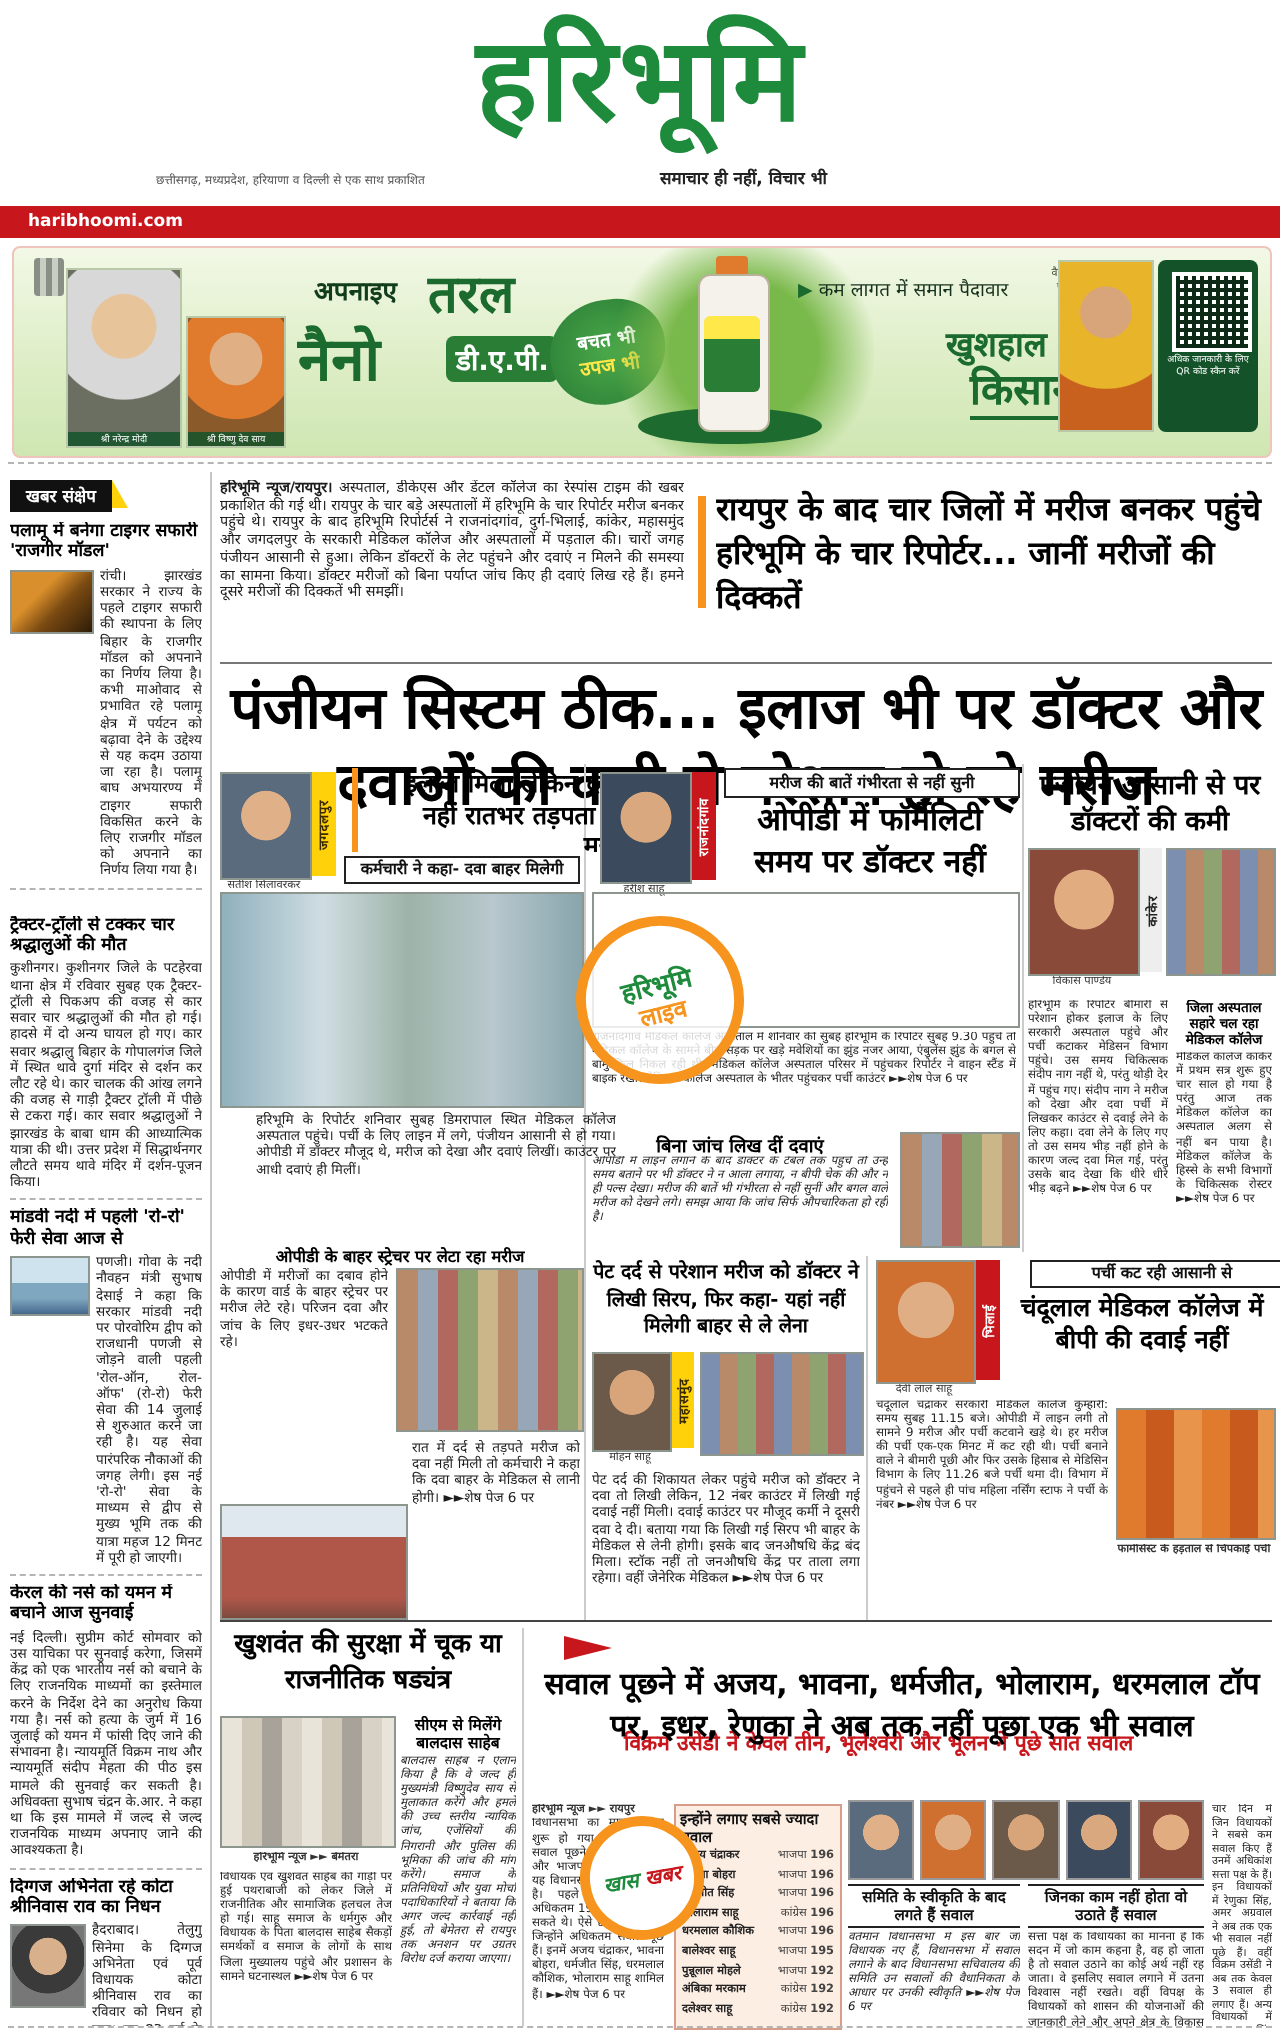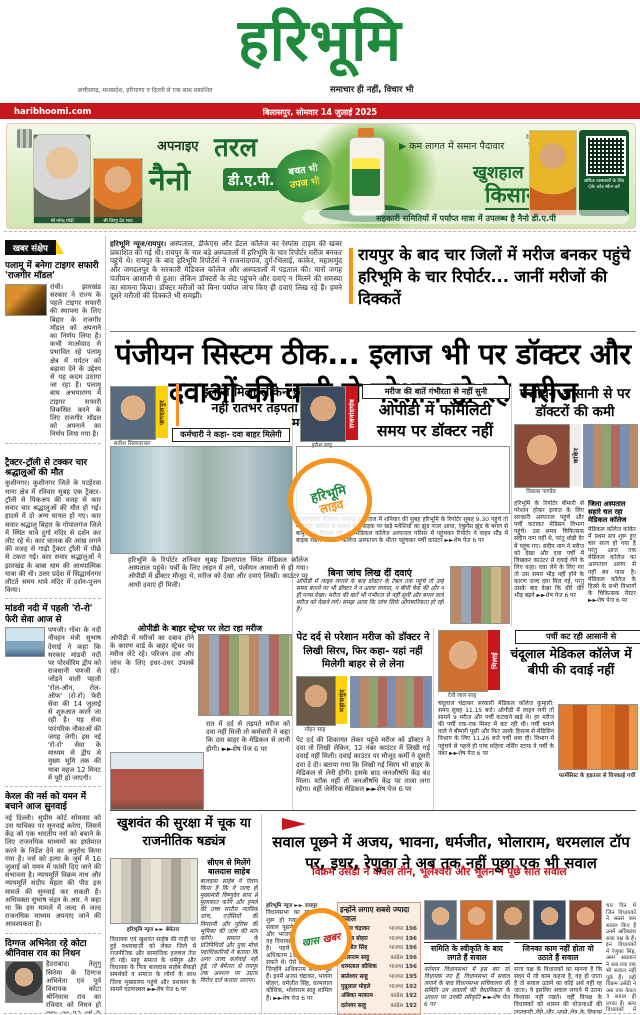--- a/index.html
+++ b/index.html
@@ -55,21 +55,20 @@
 </head>
 <body>
 
 <div class="abs" style="left:0;top:0;width:640px;height:103px;">
   <div class="abs" style="left:0;top:4px;width:640px;text-align:center;font-size:58px;line-height:72px;font-weight:800;color:#1e8a3c;letter-spacing:1px;">हरिभूमि</div>
   <div class="abs" style="left:78px;top:86px;width:220px;font-size:6px;color:#555;">छत्तीसगढ़, मध्यप्रदेश, हरियाणा व दिल्ली से एक साथ प्रकाशित</div>
   <div class="abs" style="left:330px;top:83px;width:170px;font-size:8.5px;font-weight:bold;color:#222;">समाचार ही नहीं, विचार भी</div>
 </div>
 <div class="abs" style="left:0;top:103px;width:640px;height:16px;background:#c8161d;color:#fff;">
   <span class="abs" style="left:14px;top:3px;font-size:8.5px;font-weight:bold;">haribhoomi.com</span>
-  <span class="abs" style="left:0;top:3px;width:640px;text-align:center;font-size:8px;font-weight:bold;">बिलासपुर, सोमवार 14 जुलाई 2025</span>
 </div>
 
 <div class="abs" style="left:6px;top:123px;width:628px;height:104px;background:linear-gradient(180deg,#f2f8e6 0%,#dcedc4 60%,#cfe6b2 100%);border:1px solid #efc4ba;border-radius:4px;overflow:hidden;">
   <div class="abs" style="left:10px;top:5px;width:15px;height:19px;background:repeating-linear-gradient(90deg,#8a8f85 0 3px,#c9cec2 3px 6px);border-radius:2px;"></div>
   <div class="ph" style="left:26px;top:10px;width:56px;height:88px;border-color:#b8c8a8;background:radial-gradient(circle at 50% 32%,#e8c49a 0 24%,#d8d8d8 25% 55%,#6a6f62 56%);">
     <div class="abs" style="left:0;bottom:0;width:100%;background:rgba(20,83,42,.85);color:#fff;font-size:4.6px;text-align:center;">श्री नरेन्द्र मोदी</div>
   </div>
   <div class="ph" style="left:86px;top:34px;width:48px;height:64px;border-color:#b8c8a8;background:radial-gradient(circle at 50% 32%,#e0b084 0 26%,#e07a2c 27% 60%,#8a5a2a 61%);">
     <div class="abs" style="left:0;bottom:0;width:100%;background:rgba(20,83,42,.85);color:#fff;font-size:4.6px;text-align:center;">श्री विष्णु देव साय</div>
   </div>
@@ -92,23 +91,20 @@
     <span style="color:#1c6b2e;">▶ </span><span>कम लागत में समान पैदावार</span>
   </div>
   <div class="abs" style="left:516px;top:10px;width:52px;font-size:5.4px;line-height:6.6px;color:#3a4a38;text-align:center;">वैज्ञानिक तकनीक उचित पोषण बेहतर परिणाम</div>
   <div class="abs" style="left:466px;top:36px;font-size:17px;font-weight:800;color:#1c6b2e;">खुशहाल</div>
   <div class="abs" style="left:478px;top:56px;font-size:21px;font-weight:800;color:#1c6b2e;border-bottom:2px solid #1c6b2e;">किसान</div>
   <div class="ph" style="left:522px;top:6px;width:46px;height:84px;border-color:#b8c8a8;background:radial-gradient(circle at 50% 30%,#d8a47a 0 20%,#e8b52a 21% 60%,#c9611e 61%);"></div>
   <div class="abs" style="left:572px;top:6px;width:50px;height:86px;background:#14532a;border-radius:4px;">
     <div class="qr abs" style="left:7px;top:6px;width:36px;height:36px;border:2px solid #fff;"></div>
     <div class="abs" style="left:2px;top:48px;width:46px;font-size:4.6px;line-height:5.6px;color:#fff;text-align:center;">अधिक जानकारी के लिए QR कोड स्कैन करें</div>
   </div>
-  <div class="abs" style="left:296px;top:86px;width:326px;height:14px;background:rgba(255,255,255,.55);border-radius:7px;display:flex;align-items:center;justify-content:center;">
-    <span style="font-size:8.2px;font-weight:bold;color:#14532a;">सहकारी समितियों में पर्याप्त मात्रा में उपलब्ध है नैनो डी.ए.पी</span>
-  </div>
 </div>
 
 <div class="dash" style="left:4px;top:231px;width:632px;"></div>
 <div class="rule" style="left:105px;top:236px;width:1px;height:777px;background:#c5c5c5;"></div>
 
 <div class="abs" style="left:5px;top:236px;width:96px;height:777px;overflow:hidden;">
   <div style="background:#111;color:#fff;font-size:8.5px;font-weight:bold;padding:2px 8px;display:inline-block;position:relative;">
     <span>खबर संक्षेप</span>
     <span style="position:absolute;right:-8px;top:0;width:0;height:0;border-bottom:14px solid #ffd10a;border-right:8px solid transparent;"></span>
   </div>
@@ -170,21 +166,21 @@
 <div class="vtag" style="left:156px;top:386px;width:12px;height:52px;background:#ffd10a;">
   <span style="color:#3a2a00;">जगदलपुर</span>
 </div>
 <div class="abs hl" style="left:176px;top:384px;width:118px;height:42px;font-size:12.5px;line-height:15.5px;text-align:right;border-left:3px solid #f7941d;padding-left:20px;">इलाज मिला लेकिन दवाएं नहीं रातभर तड़पता रहा मरीज</div>
 <div class="abs kickbox" style="left:172px;top:428px;width:116px;height:12px;font-size:8px;line-height:12px;">
   <span>कर्मचारी ने कहा- दवा बाहर मिलेगी</span>
 </div>
 <div class="ph f-ward" style="left:110px;top:446px;width:180px;height:106px;"></div>
 <div class="abs bt" style="left:100px;top:556px;width:180px;height:64px;margin-left:28px;">हरिभूमि के रिपोर्टर शनिवार सुबह डिमरापाल स्थित मेडिकल कॉलेज अस्पताल पहुंचे। पर्ची के लिए लाइन में लगे, पंजीयन आसानी से हो गया। ओपीडी में डॉक्टर मौजूद थे, मरीज को देखा और दवाएं लिखीं। काउंटर पर आधी दवाएं ही मिलीं।</div>
 <div class="abs hl" style="left:110px;top:622px;width:180px;font-size:8.2px;text-align:center;">ओपीडी के बाहर स्ट्रेचर पर लेटा रहा मरीज</div>
-<div class="abs bt" style="left:110px;top:634px;width:84px;height:82px;">ओपीडी में मरीजों का दबाव होने के कारण वार्ड के बाहर स्ट्रेचर पर मरीज लेटे रहे। परिजन दवा और जांच के लिए इधर-उधर उपलबे रहे।</div>
+<div class="abs bt" style="left:110px;top:634px;width:84px;height:82px;">ओपीडी में मरीजों का दबाव होने के कारण वार्ड के बाहर स्ट्रेचर पर मरीज लेटे रहे। परिजन दवा और जांच के लिए इधर-उधर भटकते रहे।</div>
 <div class="ph f-crowd2" style="left:198px;top:634px;width:92px;height:80px;"></div>
 <div class="ph f-build" style="left:110px;top:752px;width:92px;height:56px;"></div>
 <div class="abs bt" style="left:206px;top:720px;width:84px;height:88px;">रात में दर्द से तड़पते मरीज को दवा नहीं मिली तो कर्मचारी ने कहा कि दवा बाहर के मेडिकल से लानी होगी। ►►शेष पेज 6 पर</div>
 
 <div class="stamp" style="left:288px;top:458px;">
   <span class="s1">हरिभूमि</span>
   <span class="s2">लाइव</span>
 </div>
 
 <div class="ph f-face2" style="left:300px;top:386px;width:44px;height:54px;"></div>
@@ -213,21 +209,21 @@
 
 <div class="abs hl" style="left:514px;top:384px;width:122px;height:36px;font-size:13.5px;line-height:18px;text-align:center;">पंजीयन आसानी से पर डॉक्टरों की कमी</div>
 <div class="ph f-face4" style="left:514px;top:424px;width:54px;height:62px;"></div>
 <div class="abs cap" style="left:512px;top:488px;width:58px;">विकास पाण्डेय</div>
 <div class="vtag" style="left:570px;top:424px;width:11px;height:62px;background:#eee;">
   <span style="color:#222;">कांकेर</span>
 </div>
 <div class="ph f-queue" style="left:583px;top:424px;width:53px;height:62px;"></div>
 <div class="abs bt-sm" style="left:514px;top:500px;width:70px;height:126px;">हरिभूमि के रिपोर्टर बीमारी से परेशान होकर इलाज के लिए सरकारी अस्पताल पहुंचे और पर्ची कटाकर मेडिसन विभाग पहुंचे। उस समय चिकित्सक संदीप नाग नहीं थे, परंतु थोड़ी देर में पहुंच गए। संदीप नाग ने मरीज को देखा और दवा पर्ची में लिखकर काउंटर से दवाई लेने के लिए कहा। दवा लेने के लिए गए तो उस समय भीड़ नहीं होने के कारण जल्द दवा मिल गई, परंतु उसके बाद देखा कि धीरे धीरे भीड़ बढ़ने ►►शेष पेज 6 पर</div>
 <div class="abs" style="left:588px;top:500px;width:48px;height:126px;overflow:hidden;">
-  <div class="hl" style="font-size:6.8px;line-height:8px;text-align:left;">जिला अस्पताल सहारे चल रहा मेडिकल कॉलेज</div>
+  <div class="hl" style="font-size:6.8px;line-height:8px;text-align:center;">जिला अस्पताल सहारे चल रहा मेडिकल कॉलेज</div>
   <div class="bt-sm" style="margin-top:2px;">मेडिकल कॉलेज कांकेर में प्रथम सत्र शुरू हुए चार साल हो गया है परंतु आज तक मेडिकल कॉलेज का अस्पताल अलग से नहीं बन पाया है। मेडिकल कॉलेज के हिस्से के सभी विभागों के चिकित्सक रोस्टर ►►शेष पेज 6 पर</div>
 </div>
 
 <div class="ph f-face5" style="left:438px;top:630px;width:48px;height:60px;"></div>
 <div class="abs cap" style="left:434px;top:692px;width:56px;">देवी लाल साहू</div>
 <div class="vtag" style="left:488px;top:630px;width:12px;height:60px;background:#c8161d;">
   <span style="color:#fff;">भिलाई</span>
 </div>
 <div class="abs kickbox" style="left:515px;top:630px;width:130px;height:12px;font-size:8px;line-height:12px;">
   <span>पर्ची कट रही आसानी से</span>

